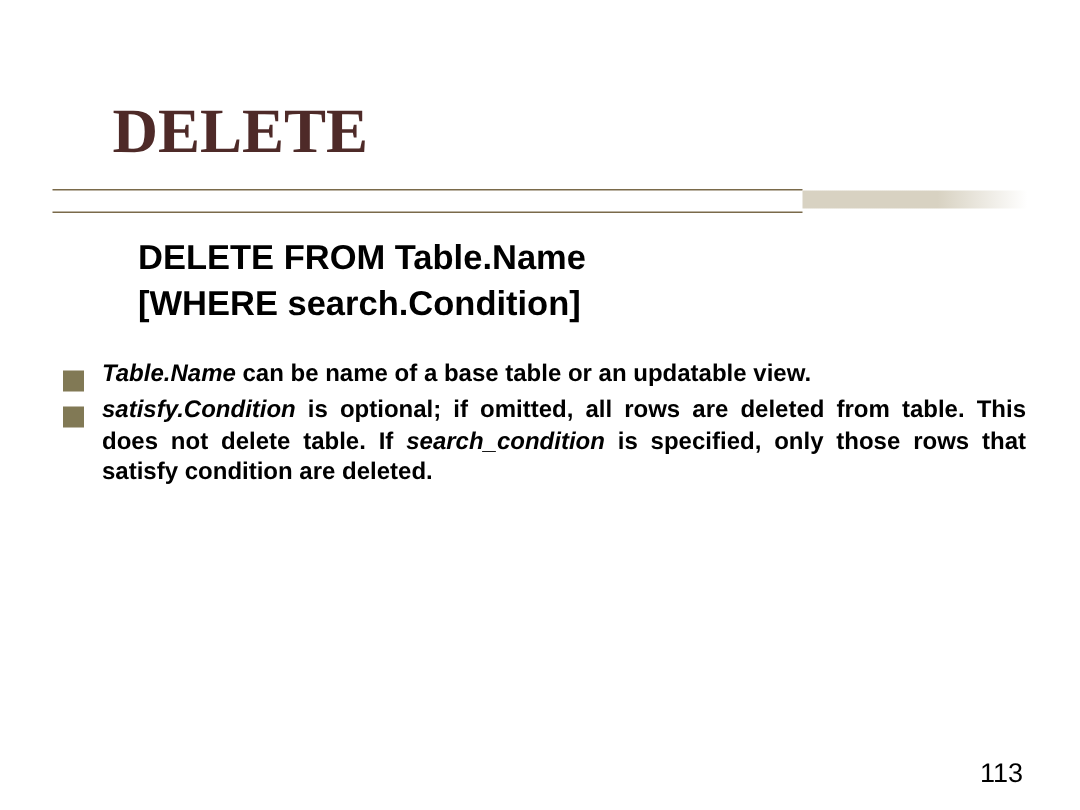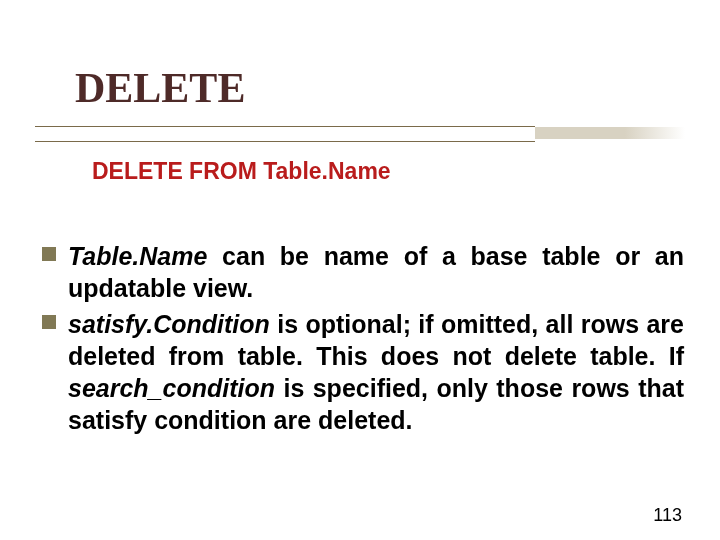--- a/index.html
+++ b/index.html
@@ -41,32 +41,32 @@
     left: 535px;
     top: 109px;
     width: 150px;
     height: 12px;
     background: linear-gradient(to right, #d8d2c2 0%, #d8d2c2 60%, rgba(216,210,194,0) 100%);
   }
   .syntax {
     position: absolute;
     left: 92px;
     top: 138px;
-    color: #b91c1c;
+    color: #000000;
     font-weight: bold;
     font-size: 23px;
     line-height: 1.35;
   }
   .bullets {
     position: absolute;
     left: 42px;
     right: 36px;
     top: 222px;
     color: #000;
-    font-size: 25px;
+    font-size: 16px;
     font-weight: bold;
     line-height: 1.28;
   }
   .bullet {
     position: relative;
     padding-left: 26px;
     margin-bottom: 4px;
     text-align: justify;
   }
   .bullet .sq {
@@ -94,20 +94,21 @@
 
 <div class="slide">
 
   <div class="title">DELETE</div>
 
   <div class="underline-box"></div>
   <div class="underline-shadow"></div>
 
   <div class="syntax">
     <div>DELETE FROM Table.Name</div>
+    <div>[WHERE search.Condition]</div>
   </div>
 
   <div class="bullets">
     <div class="bullet">
       <span class="sq"></span>
       <span class="ital">Table.Name</span><span> can be name of a base table or an updatable view.</span>
     </div>
     <div class="bullet">
       <span class="sq"></span>
       <span class="ital">satisfy.Condition</span><span> is optional; if omitted, all rows are deleted from table. This does not delete table. If </span><span class="ital">search_condition</span><span> is specified, only those rows that satisfy condition are deleted.</span>

